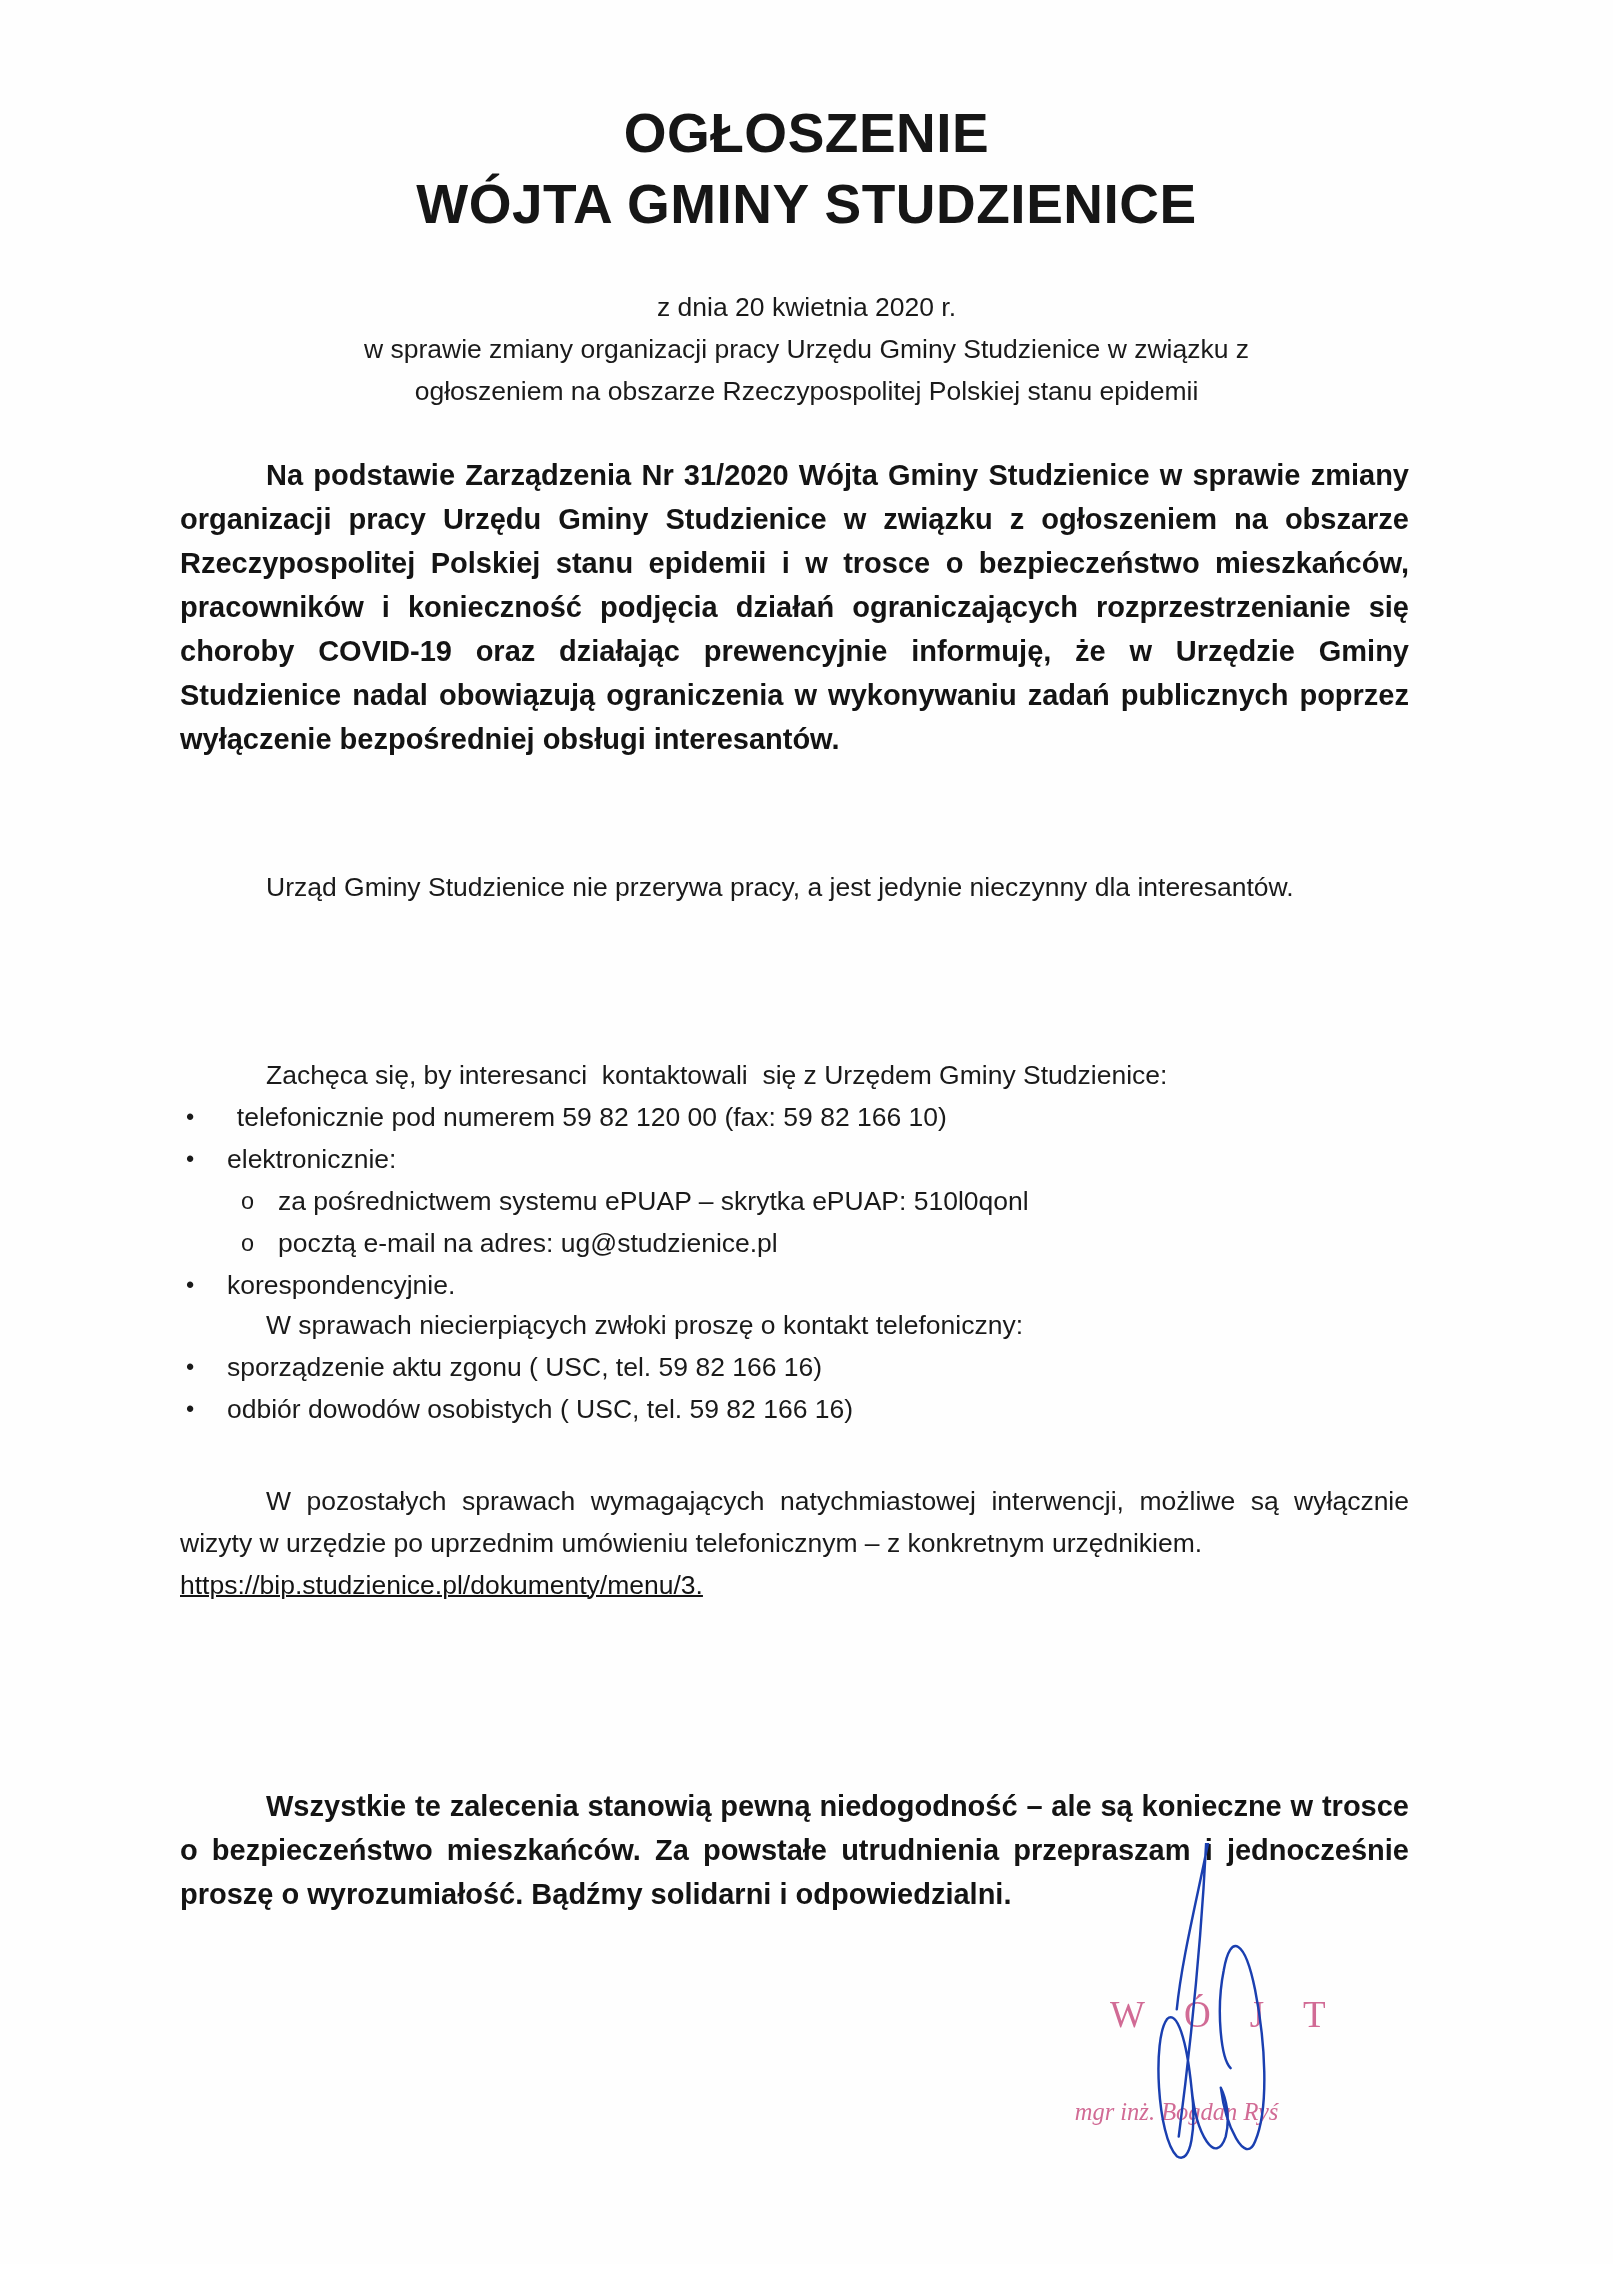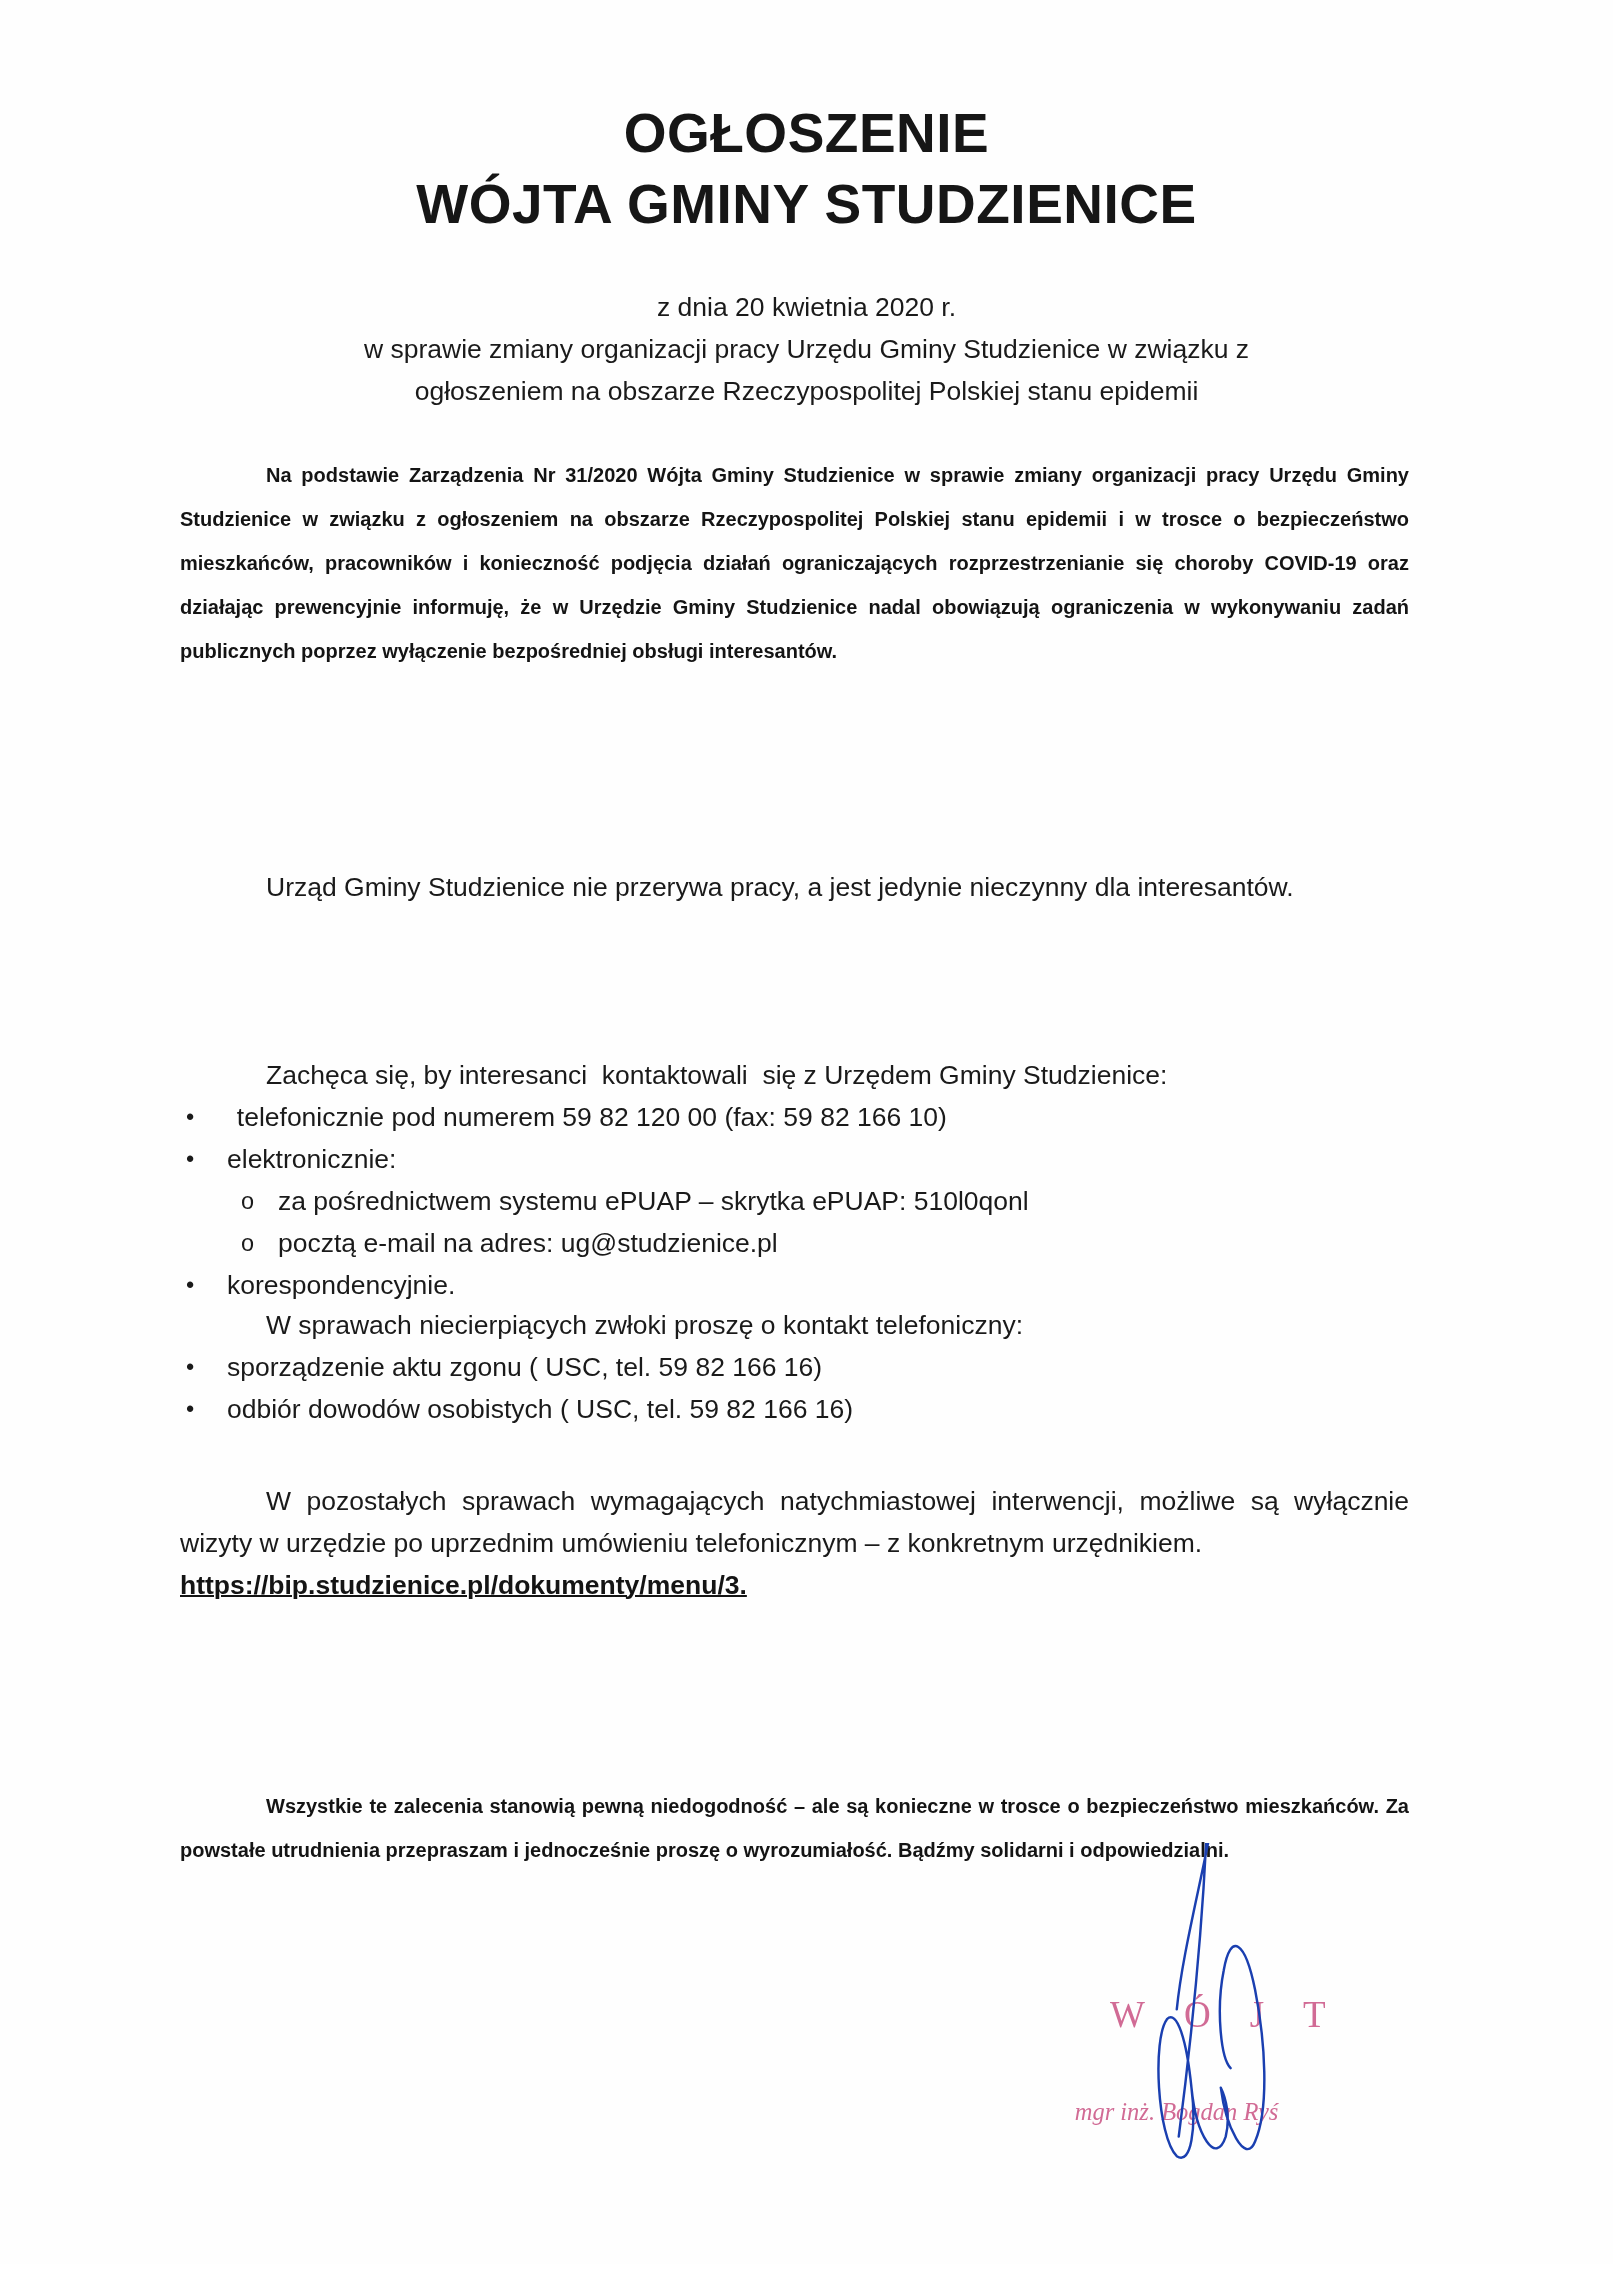--- a/index.html
+++ b/index.html
@@ -47,21 +47,21 @@
     position: absolute;
     left: 180px;
     width: 1229px;
     font-size: 26.5px;
     line-height: 42px;
     text-align: justify;
     color: #1a1a1a;
   }
   .bold {
     font-weight: bold;
-    font-size: 20px;
+    font-size: 29px;
     line-height: 44px;
     color: #141414;
   }
   .indent { text-indent: 86px; }
   .p-main { top: 453px; }
   .p-office { top: 866px; }
   .p-contact { top: 1054px; }
   .p-urgent { top: 1304px; }
   .p-other { top: 1480px; }
   .p-closing { top: 1784px; }
@@ -87,21 +87,21 @@
     text-align: left;
   }
   .sublist li .bullet {
     position: absolute;
     left: 96px;
     margin-left: -35px;
     top: 0;
     font-size: 23.5px;
   }
   .link {
-    font-weight: bold;
+    font-weight: normal;
     text-decoration: underline;
     text-decoration-thickness: 2px;
     color: #141414;
     cursor: pointer;
   }
   .stamp {
     position: absolute;
     left: 1059px;
     top: 1975px;
     width: 353px;

